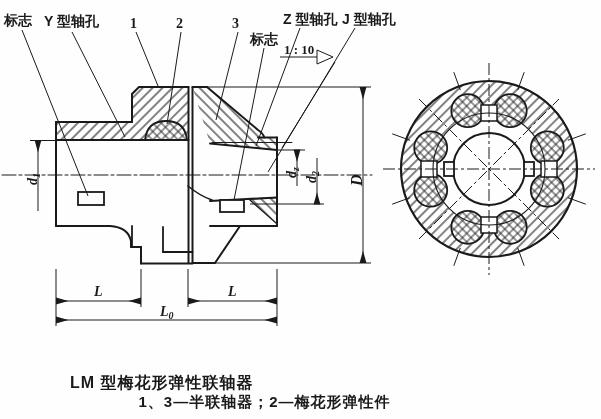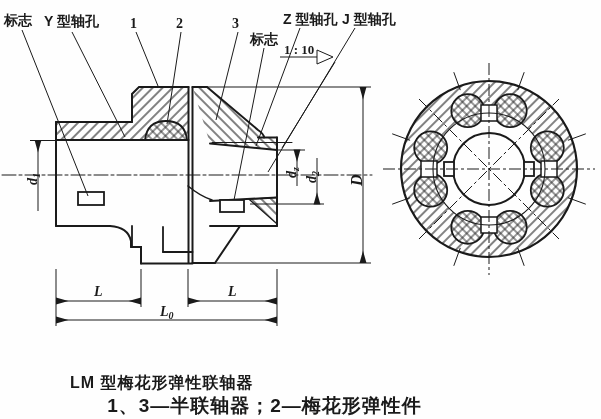--- a/index.html
+++ b/index.html
@@ -13,21 +13,21 @@
   .num{font-family:"Liberation Serif",serif;font-weight:bold;font-size:14px;}
   .dim{font-family:"Liberation Serif",serif;font-style:italic;font-weight:bold;font-size:14px;}
   .dimD{font-size:16px;}
   .sub{font-size:10px;}
   .caption-title{
     position:absolute;top:373px;left:70px;width:530px;text-align:left;
     font-weight:bold;font-size:16px;letter-spacing:1px;
   }
   .caption-legend{
     position:absolute;top:393px;left:0;width:529px;text-align:center;
-    font-weight:bold;font-size:19px;letter-spacing:1px;z-index:2;
+    font-weight:bold;font-size:15px;letter-spacing:1px;z-index:2;
   }
   .watermark{
     position:absolute;top:395px;left:226px;z-index:1;
     font-size:13px;font-style:italic;color:#b9b9b9;letter-spacing:2px;
   }
 </style>
 </head>
 <body>
 
 <div class="page">

